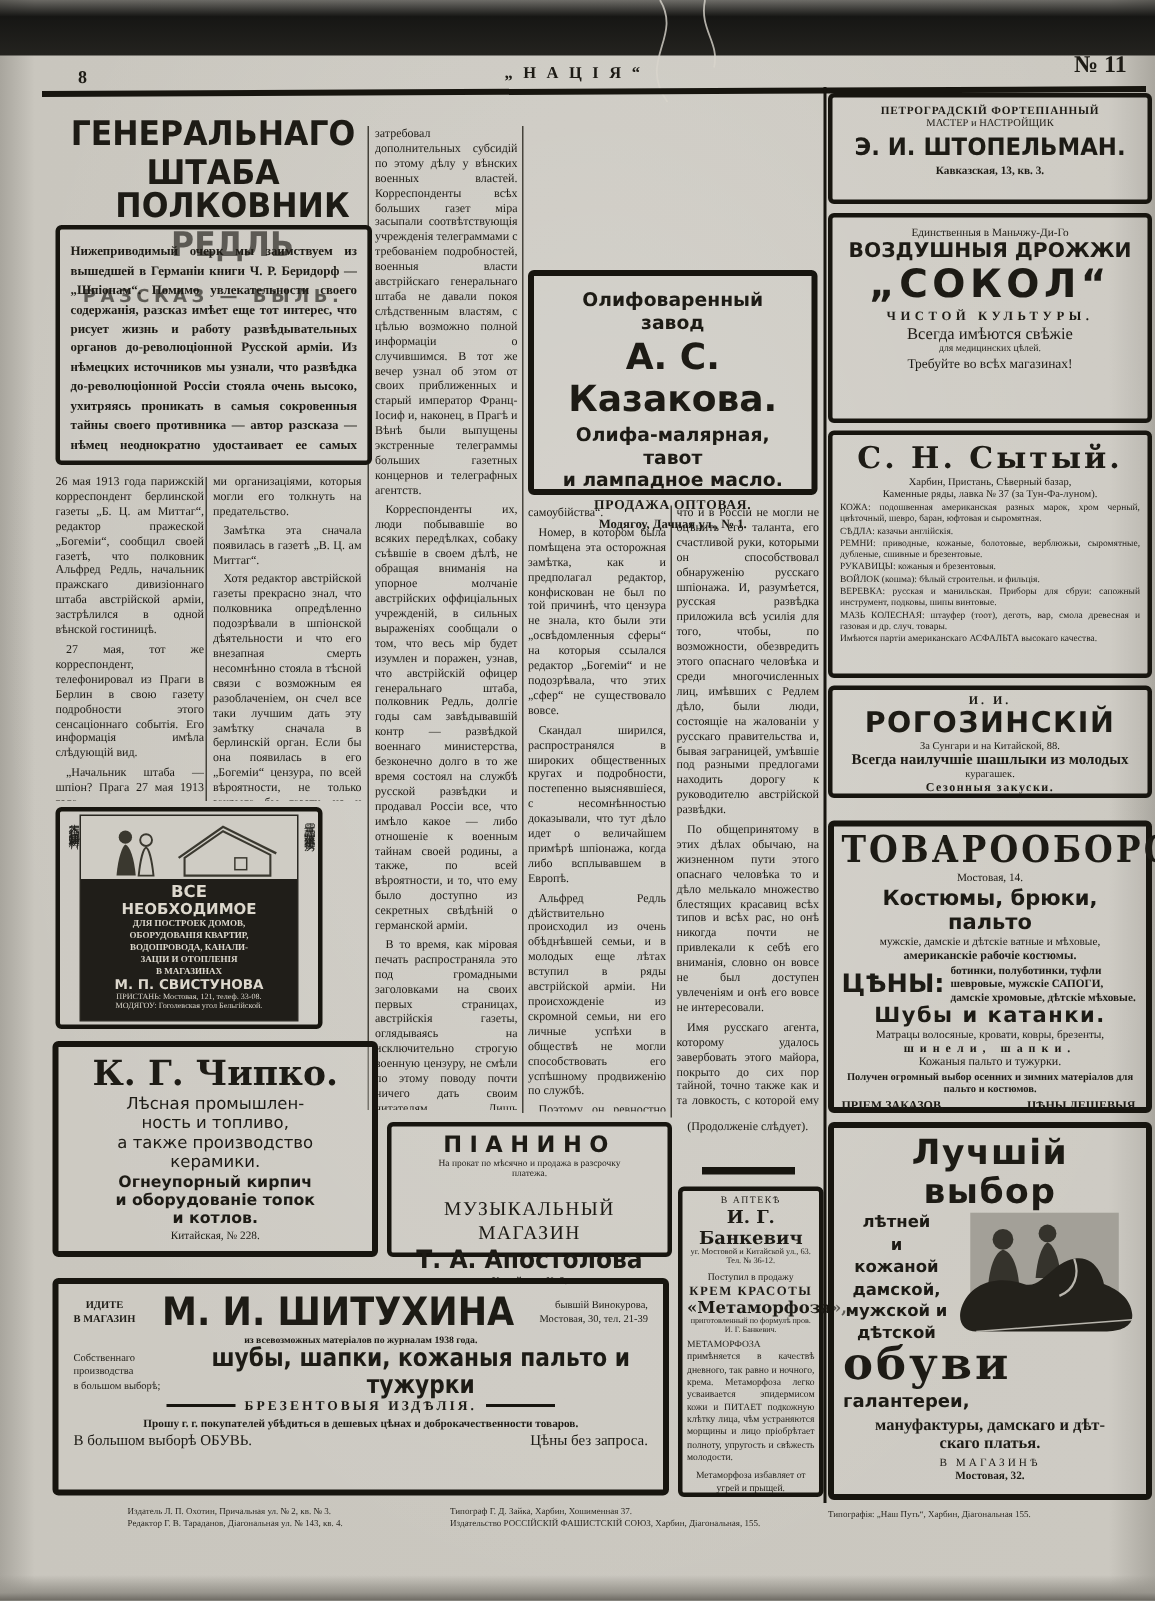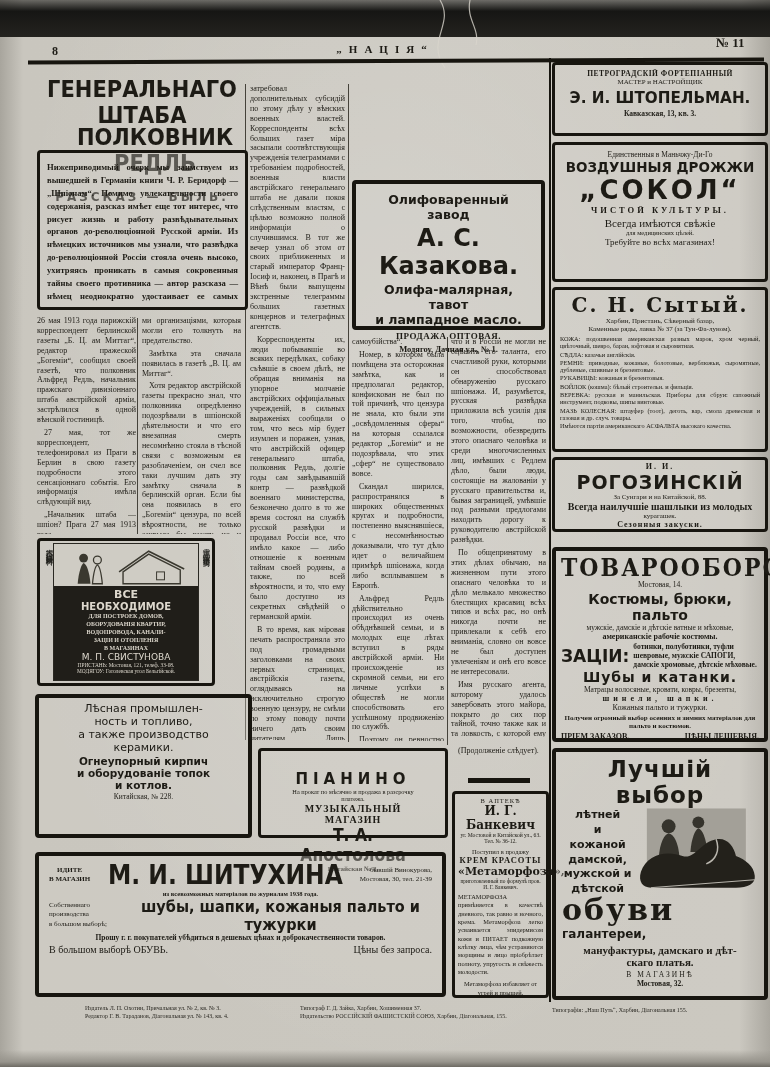--- a/index.html
+++ b/index.html
@@ -37,21 +37,21 @@
 <div id="paper">
 
   <div class="abs topband"></div>
   <div class="abs botband"></div>
   <svg class="abs" style="left:400px;top:0;width:120px;height:70px;">
     <path d="M40,0 C55,25 25,40 45,68 M70,0 C66,20 80,28 76,45" stroke="#d8d5cc" stroke-width="1.2" fill="none" opacity=".8"></path>
   </svg>
 
   <div class="abs" style="left:52px;top:44px;font-size:12px;font-weight:bold;">8</div>
   <div class="abs ctr" style="left:0;right:0;top:43px;font-size:11px;font-weight:bold;letter-spacing:7px;">„НАЦІЯ“</div>
-  <div class="abs" style="left:716px;top:35px;font-size:13px;font-weight:bold;">№ 11</div>
+  <div class="abs" style="left:716px;top:35px;font-size:16px;font-weight:bold;">№ 11</div>
   <div class="abs rule" style="left:28px;top:59px;width:736px;height:4px;transform:rotate(-.25deg);"></div>
 
   <div class="abs vr" style="left:137px;top:318px;height:216px;"></div>
   <div class="abs vr" style="left:245px;top:84px;height:656px;"></div>
   <div class="abs vr" style="left:348px;top:84px;height:658px;"></div>
   <div class="abs vr" style="left:447px;top:337px;height:408px;"></div>
   <div class="abs rule" style="left:549px;top:58px;width:2px;height:944px;"></div>
 
   <div class="abs sans" style="left:36px;top:78px;width:212px;">
     <div class="ctr" style="font-size:21px;font-weight:800;transform:scaleY(1.08);">ГЕНЕРАЛЬНАГО ШТАБА</div>
@@ -143,21 +143,21 @@
     <div style="font-size:8px;font-weight:bold;letter-spacing:1px;">Сезонныя закуски.</div>
   </div>
 
   <div class="abs box heavy ctr" style="left:552px;top:547px;width:216px;height:195px;padding:3px 5px;">
     <div class="serifb" style="font-size:22px;letter-spacing:2px;transform:scaleY(1.12);">ТОВАРООБОРОТ</div>
     <div style="font-size:7.5px;">Мостовая, 14.</div>
     <div class="sans" style="font-size:14px;font-weight:bold;margin-top:2px;">Костюмы, брюки, пальто</div>
     <div style="font-size:7.5px;">мужскіе, дамскіе и дѣтскіе ватные и мѣховые,</div>
     <div style="font-size:8px;font-weight:bold;">американскіе рабочіе костюмы.</div>
     <div style="display:flex;align-items:center;text-align:left;margin-top:1px;">
-      <span class="sans" style="font-size:17px;font-weight:800;margin-right:4px;">ЗАЦІИ:</span>
+      <span class="sans" style="font-size:17px;font-weight:800;margin-right:4px;">ЦѢНЫ:</span>
       <span style="font-size:7.5px;font-weight:bold;">ботинки, полуботинки, туфли шевровые, мужскіе САПОГИ, дамскіе хромовые, дѣтскіе мѣховые.</span>
     </div>
     <div class="sans" style="font-size:14px;font-weight:600;letter-spacing:1px;">Шубы и катанки.</div>
     <div style="font-size:7.5px;">Матрацы волосяные, кровати, ковры, брезенты,</div>
     <div style="font-size:8px;font-weight:bold;letter-spacing:4px;">шинели, шапки.</div>
     <div style="font-size:8px;">Кожаныя пальто и тужурки.</div>
     <div style="font-size:7px;font-weight:bold;margin-top:2px;">Получен огромный выбор осенних и зимних матеріалов для пальто и костюмов.</div>
     <div style="display:flex;justify-content:space-between;font-size:8px;font-weight:bold;margin-top:2px;">
       <span>ПРІЕМ ЗАКАЗОВ.</span>
       <span>ЦѢНЫ ДЕШЕВЫЯ.</span>
@@ -179,44 +179,45 @@
       <div style="flex:1;background:#201e19;color:#ddd8cd;text-align:center;padding:2px 1px;">
         <div class="sans" style="font-size:11px;font-weight:800;">ВСЕ</div>
         <div class="sans" style="font-size:10px;font-weight:800;">НЕОБХОДИМОЕ</div>
         <div class="sv-lines" style="font-size:6px;line-height:1.35;font-weight:bold;">
             <p>ДЛЯ ПОСТРОЕК ДОМОВ,</p>
             <p>ОБОРУДОВАНІЯ КВАРТИР,</p>
             <p>ВОДОПРОВОДА, КАНАЛИ-</p>
             <p>ЗАЦІИ И ОТОПЛЕНІЯ</p>
             <p>В МАГАЗИНАХ</p>
           </div>
-        <div class="sans" style="font-size:9px;font-weight:400;">М. П. СВИСТУНОВА</div>
+        <div class="sans" style="font-size:9px;font-weight:700;">М. П. СВИСТУНОВА</div>
         <div style="font-size:5.4px;">ПРИСТАНЬ: Мостовая, 121, телеф. 33-08.</div>
         <div style="font-size:5.4px;">МОДЯГОУ: Гоголевская угол Бельгійской.</div>
       </div>
     </div>
     <div class="cjk" style="width:11px;">電話三三〇八號水道暖房</div>
   </div>
 
   <div class="abs box heavy ctr" style="left:35px;top:694px;width:217px;height:144px;padding:4px;">
+    <div class="serifb" style="font-size:23px;">К. Г. Чипко.</div>
     <div class="sans" style="font-size:11px;">Лѣсная промышлен-</div>
     <div class="sans" style="font-size:11px;">ность и топливо,</div>
     <div class="sans" style="font-size:11px;">а также производство</div>
     <div class="sans" style="font-size:11px;">керамики.</div>
     <div class="sans" style="font-size:10.5px;font-weight:bold;margin-top:1px;">Огнеупорный кирпич</div>
     <div class="sans" style="font-size:10.5px;font-weight:bold;">и оборудованіе топок</div>
     <div class="sans" style="font-size:10.5px;font-weight:bold;">и котлов.</div>
     <div style="font-size:7.5px;margin-top:1px;">Китайская, № 228.</div>
   </div>
 
-  <div class="abs box ctr" style="left:258px;top:748px;width:190px;height:90px;padding:19px;">
+  <div class="abs box ctr" style="left:258px;top:748px;width:190px;height:90px;padding:3px;">
     <div class="sans" style="font-size:15px;font-weight:600;letter-spacing:5px;">ПІАНИНО</div>
     <div style="font-size:6.3px;">На прокат по мѣсячно и продажа в разсрочку</div>
     <div style="font-size:6.3px;">платежа.</div>
-    <div style="font-size:10px;font-weight:bold;letter-spacing:1px;margin-top:1px;">МУЗЫКАЛЬНЫЙ МАГАЗИН</div>
+    <div style="font-size:13px;font-weight:normal;letter-spacing:1px;margin-top:12px;">МУЗЫКАЛЬНЫЙ МАГАЗИН</div>
     <div class="sans" style="font-size:17px;font-weight:800;transform:scaleX(.92);">Т. А. Апостолова</div>
     <div style="font-size:7px;font-weight:bold;">Китайская № 8.</div>
   </div>
 
   <div class="abs box ctr" style="left:452px;top:791px;width:97px;height:207px;padding:3px;">
     <div style="font-size:6.5px;letter-spacing:1px;">В АПТЕКѢ</div>
     <div class="serifb" style="font-size:12px;">И. Г. Банкевич</div>
     <div style="font-size:5.6px;">уг. Мостовой и Китайской ул., 63.</div>
     <div style="font-size:5.6px;">Тел. № 36-12.</div>
     <div style="font-size:6.5px;margin-top:4px;">Поступил в продажу</div>
@@ -272,20 +273,25 @@
     </div>
     <div class="ctr" style="font-size:6.5px;font-weight:bold;">из всевозможных матеріалов по журналам 1938 года.</div>
     <div style="display:flex;align-items:center;margin-top:2px;">
       <div style="font-size:7px;line-height:1.3;width:80px;">
         <div>Собственнаго</div>
         <div>производства</div>
         <div>в большом выборѣ;</div>
       </div>
       <div class="sans" style="flex:1;text-align:center;font-size:14.5px;font-weight:800;transform:scaleY(1.15);">шубы, шапки, кожаныя пальто и тужурки</div>
     </div>
+    <div style="display:flex;align-items:center;justify-content:center;gap:6px;margin-top:1px;">
+      <span style="width:46px;height:2px;background:#17150f;"></span>
+      <span style="font-size:9px;font-weight:bold;letter-spacing:2px;">БРЕЗЕНТОВЫЯ ИЗДѢЛІЯ.</span>
+      <span style="width:46px;height:2px;background:#17150f;"></span>
+    </div>
     <div class="ctr" style="font-size:7.5px;font-weight:bold;margin-top:2px;">Прошу г. г. покупателей убѣдиться в дешевых цѣнах и доброкачественности товаров.</div>
     <div style="display:flex;justify-content:space-between;font-size:10px;margin-top:2px;">
       <span>В большом выборѣ ОБУВЬ.</span>
       <span>Цѣны без запроса.</span>
     </div>
   </div>
 
   <div class="abs footer" style="left:85px;top:1004px;">
     <div>Издатель Л. П. Охотин, Причальная ул. № 2, кв. № 3.</div>
     <div>Редактор Г. В. Тараданов, Діагональная ул. № 143, кв. 4.</div>

